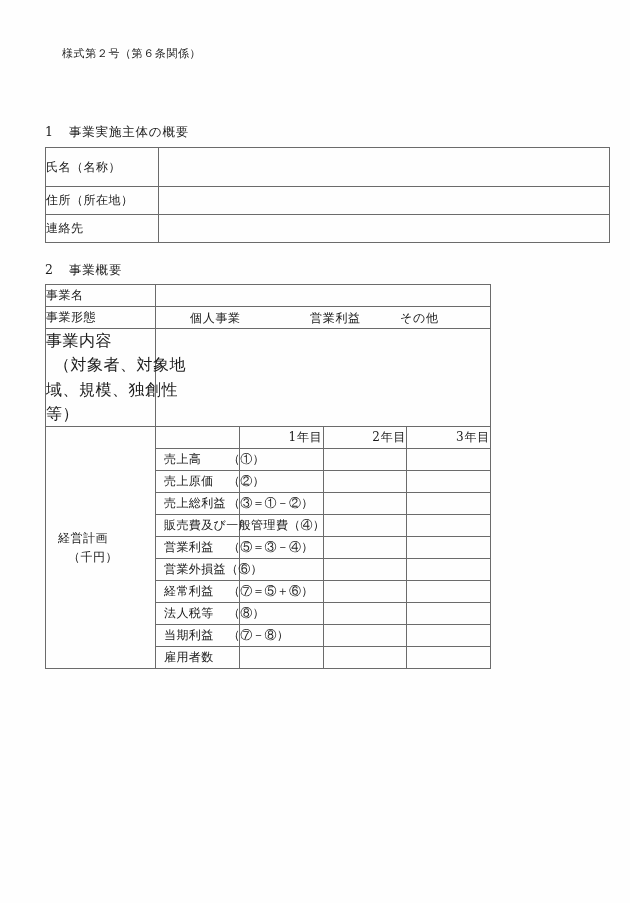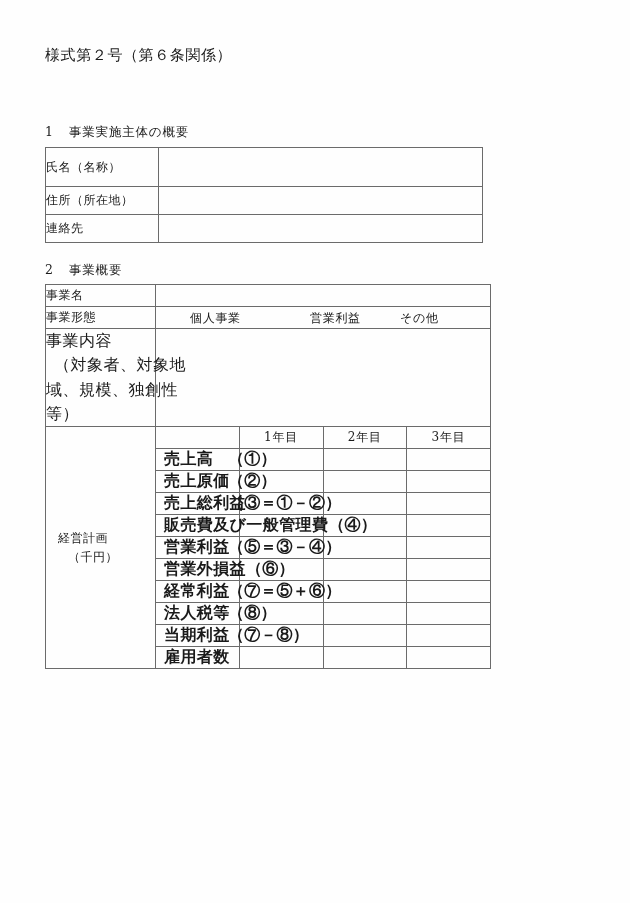--- a/index.html
+++ b/index.html
@@ -18,23 +18,23 @@
 
   .page {
     position: absolute;
     inset: 0;
     background: #fefefe;
   }
 
   
   .form-code {
     position: absolute;
-    left: 45px;
+    left: 62px;
     top: 46px;
-    font-size: 15px;
+    font-size: 11px;
     letter-spacing: 0.6px;
     white-space: nowrap;
   }
   .doc-title {
     position: absolute;
     left: 45px;
     top: 88px;
     width: 515px;
     text-align: center;
     font-size: 12.5px;
@@ -72,21 +72,21 @@
   }
   .cell-label {
     padding-left: 9px;
     white-space: nowrap;
   }
 
   
   #table-applicant {
     left: 45px;
     top: 147px;
-    width: 438px;
+    width: 565px;
   }
   #table-applicant td.lbl { width: 112px; }
   #table-applicant tr.tall td { height: 38px; }
   #table-applicant tr.short td { height: 27px; }
 
   
   #table-business {
     left: 45px;
     top: 284px;
     width: 446px;
@@ -115,21 +115,21 @@
   .plan-label {
     vertical-align: middle;
     text-align: left;
     padding-left: 12px;
     line-height: 1.6;
   }
   .plan-label .ln { display: block; white-space: nowrap; }
   .plan-label .ln.indent { padding-left: 10px; }
 
   .year-head {
-    text-align: center;
+    text-align: right;
     white-space: nowrap;
     letter-spacing: 0.8px;
   }
 
   
   .type-options {
     position: relative;
     height: 100%;
   }
   .type-opt {
@@ -142,22 +142,21 @@
   .type-opt.o1 { left: 34px; }
   .type-opt.o2 { left: 154px; }
   .type-opt.o3 { left: 244px; }
 
   
   .fin-item {
     display: flex;
     align-items: flex-start;
     padding-left: 8px;
     white-space: nowrap;
-    font-size: 16px;
-    font-weight: bold;
+    font-size: 12px;
   }
   .fin-item .fin-name { letter-spacing: 0.4px; }
   .fin-item .fin-formula { letter-spacing: 0.2px; }
   .fin-item.gap-wide .fin-name { min-width: 64px; }
   .fin-cell-empty { }
 </style>
 </head>
 <body>
 
 <div class="page">

